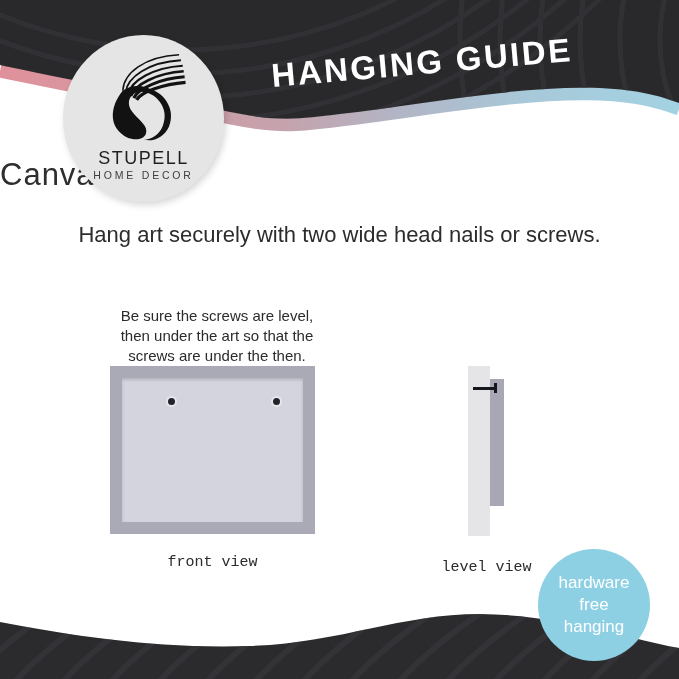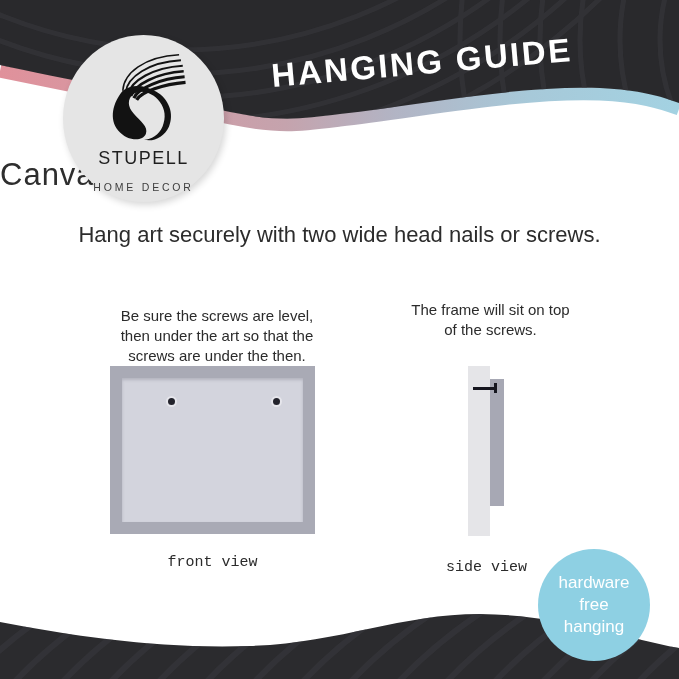--- a/index.html
+++ b/index.html
@@ -14,21 +14,21 @@
     text-align:center;color:#ffffff;font-size:33px;font-weight:600;
     letter-spacing:2.5px;transform:rotate(-5deg);white-space:nowrap;
   }
   .logo-circle{
     position:absolute;left:63px;top:35px;width:161px;height:167px;border-radius:50%;
     background:#e5e5e5;z-index:3;display:flex;flex-direction:column;align-items:center;
     box-shadow:2px 3px 7px rgba(0,0,0,0.16);
   }
   .logo-swirl{margin-top:16px;}
   .brand-name{font-size:18px;font-weight:500;letter-spacing:1.5px;color:#1f1f1f;margin-top:1px;}
-  .brand-tagline{font-size:10.5px;font-weight:400;letter-spacing:2.8px;color:#3d3d3d;margin-top:12px;}
+  .brand-tagline{font-size:10.5px;font-weight:400;letter-spacing:2.8px;color:#3d3d3d;margin-top:0;}
   .heading{
     position:absolute;top:157px;left:0;width:679px;text-align:left;
     font-size:31px;font-weight:400;letter-spacing:1px;color:#2e2e2e;z-index:2;
   }
   .subheading{
     position:absolute;top:222px;left:0;width:679px;text-align:center;
     font-size:22px;font-weight:400;color:#2c2c2c;z-index:2;
   }
   .instruction{position:absolute;text-align:center;font-size:15px;line-height:20px;color:#2b2b2b;z-index:2;}
   .instruction span{display:block;}
@@ -119,29 +119,25 @@
     <span>screws are under the then.</span>
   </div>
   <div class="frame-outer">
     <div class="frame-inner">
       <div class="nail-dot left"></div>
       <div class="nail-dot right"></div>
     </div>
   </div>
   <div class="caption caption-front">front view</div>
 
-  <div class="instruction instr-side">
-    <span>The frame will sit on top</span>
-    <span>of the screws.</span>
-  </div>
   <div class="side-wall"></div>
   <div class="side-frame"></div>
   <div class="side-nail-shaft"></div>
   <div class="side-nail-head"></div>
-  <div class="caption caption-side">side view</div>
+  <div class="caption caption-side">level view</div>
 
   <div class="badge">
     <div>hardware</div>
     <div>free</div>
     <div>hanging</div>
   </div>
 
   <svg class="wave-svg" width="679" height="70" viewBox="0 0 679 70">
     <defs>
       <clipPath id="waveClip">

